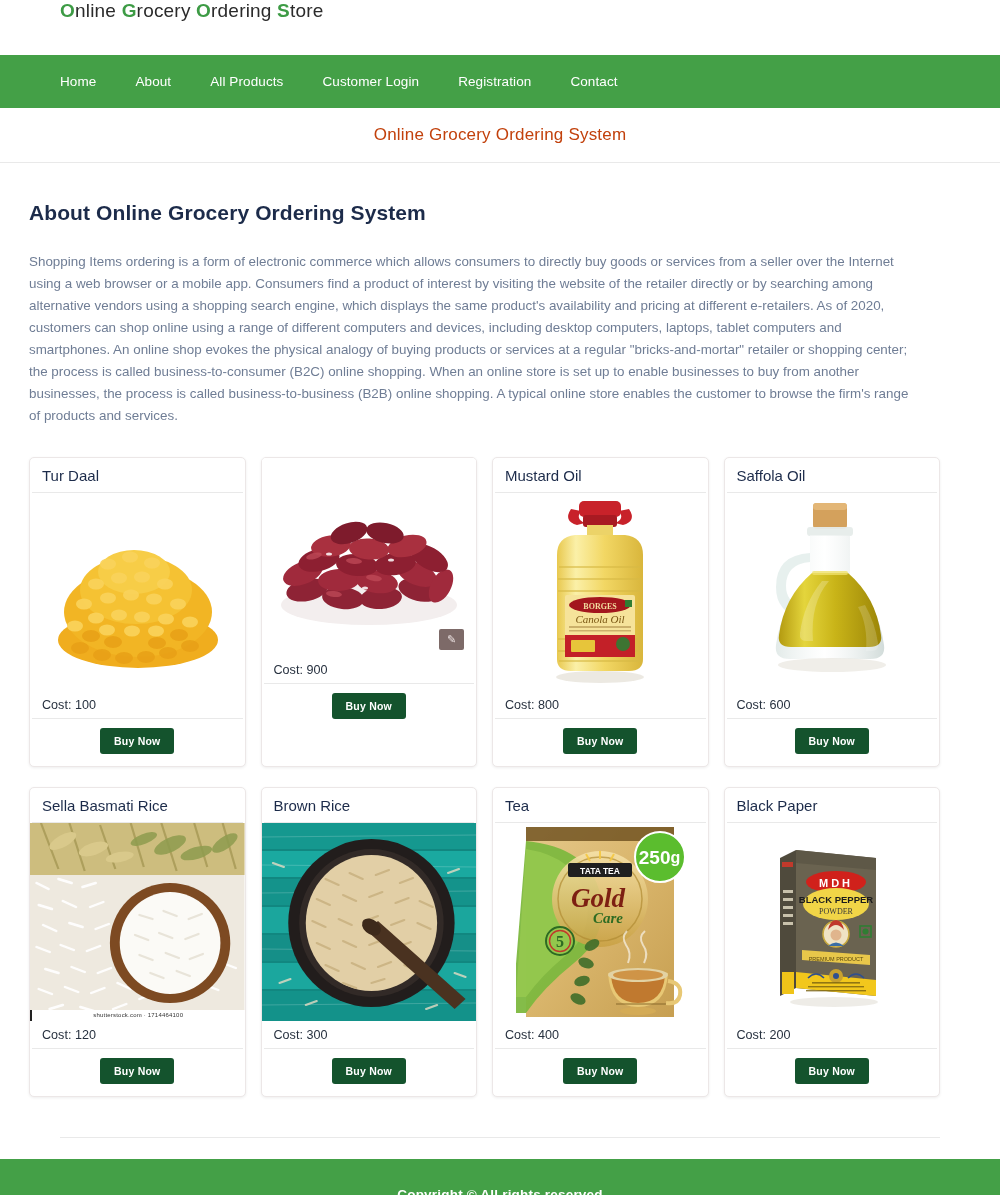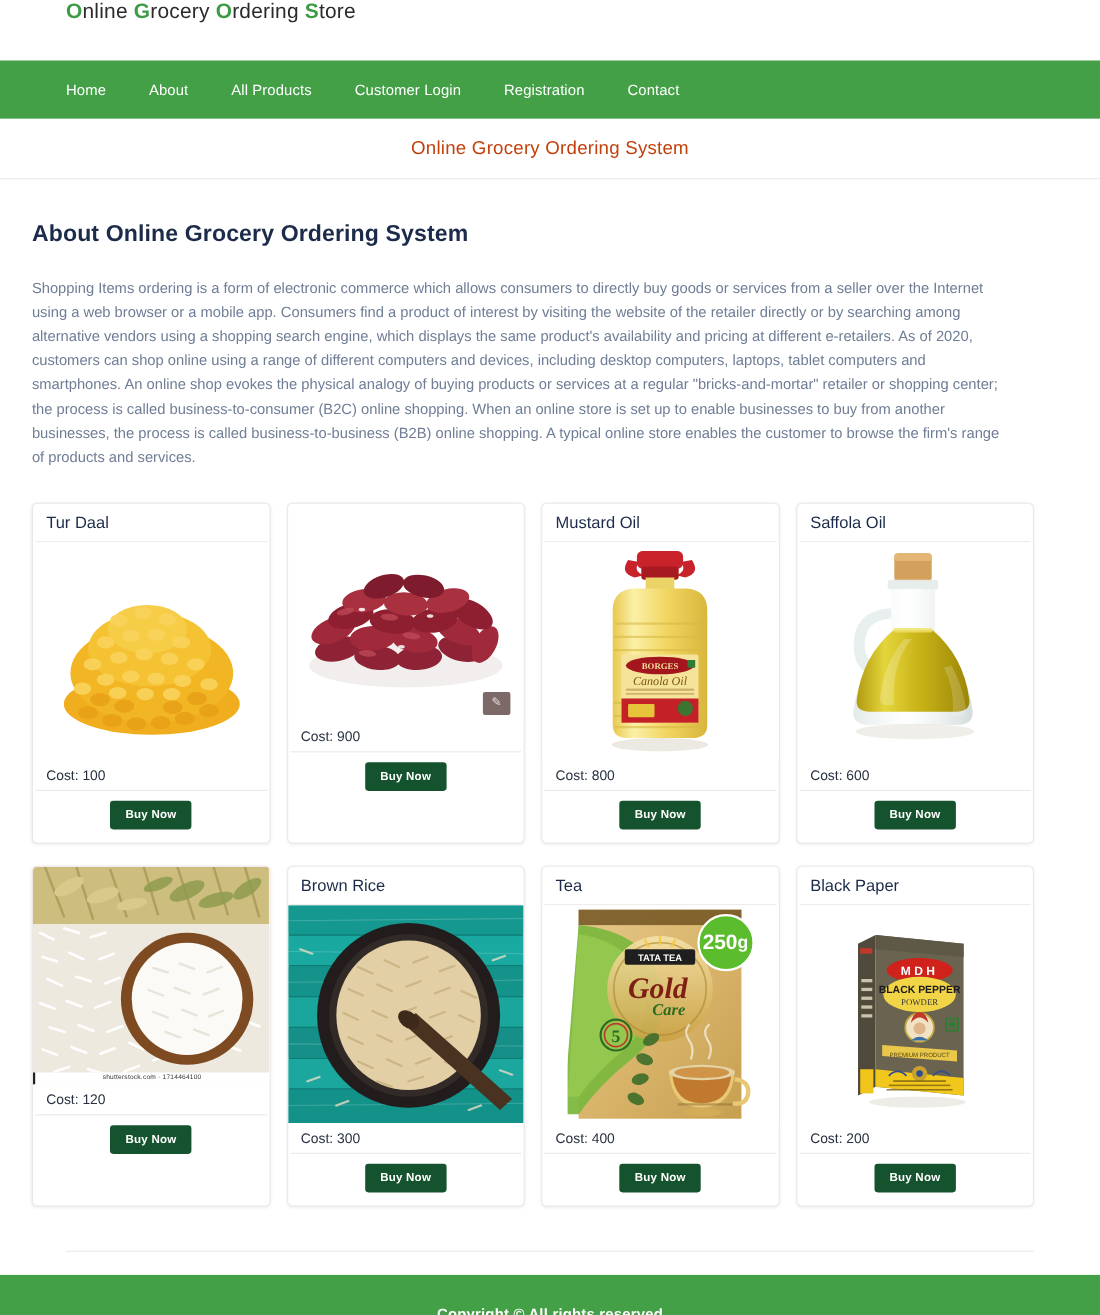--- a/index.html
+++ b/index.html
@@ -428,20 +428,21 @@
           <ellipse cx="80" cy="170" rx="54" ry="7" fill="#ddd9cf" opacity=".45"></ellipse>
         </svg>
       </div>
       <div class="card-cost">Cost: 600</div>
       <div class="card-foot">
         <button class="buy-btn">Buy Now</button>
       </div>
     </div>
 
     <div class="card">
+      <div class="card-head">Sella Basmati Rice</div>
       <div class="card-media full">
         <svg class="art" width="100%" height="100%" viewBox="0 0 196 198" preserveAspectRatio="none">
           <rect width="196" height="198" fill="#eee9df"></rect>
 
           <g stroke="#ffffff" stroke-width="2.4" opacity=".95" stroke-linecap="round">
             <line x1="6" y1="60" x2="17" y2="66"></line>
               <line x1="26" y1="56" x2="38" y2="60"></line>
             <line x1="48" y1="64" x2="60" y2="60"></line>
               <line x1="8" y1="82" x2="20" y2="86"></line>
             <line x1="30" y1="78" x2="42" y2="84"></line>

